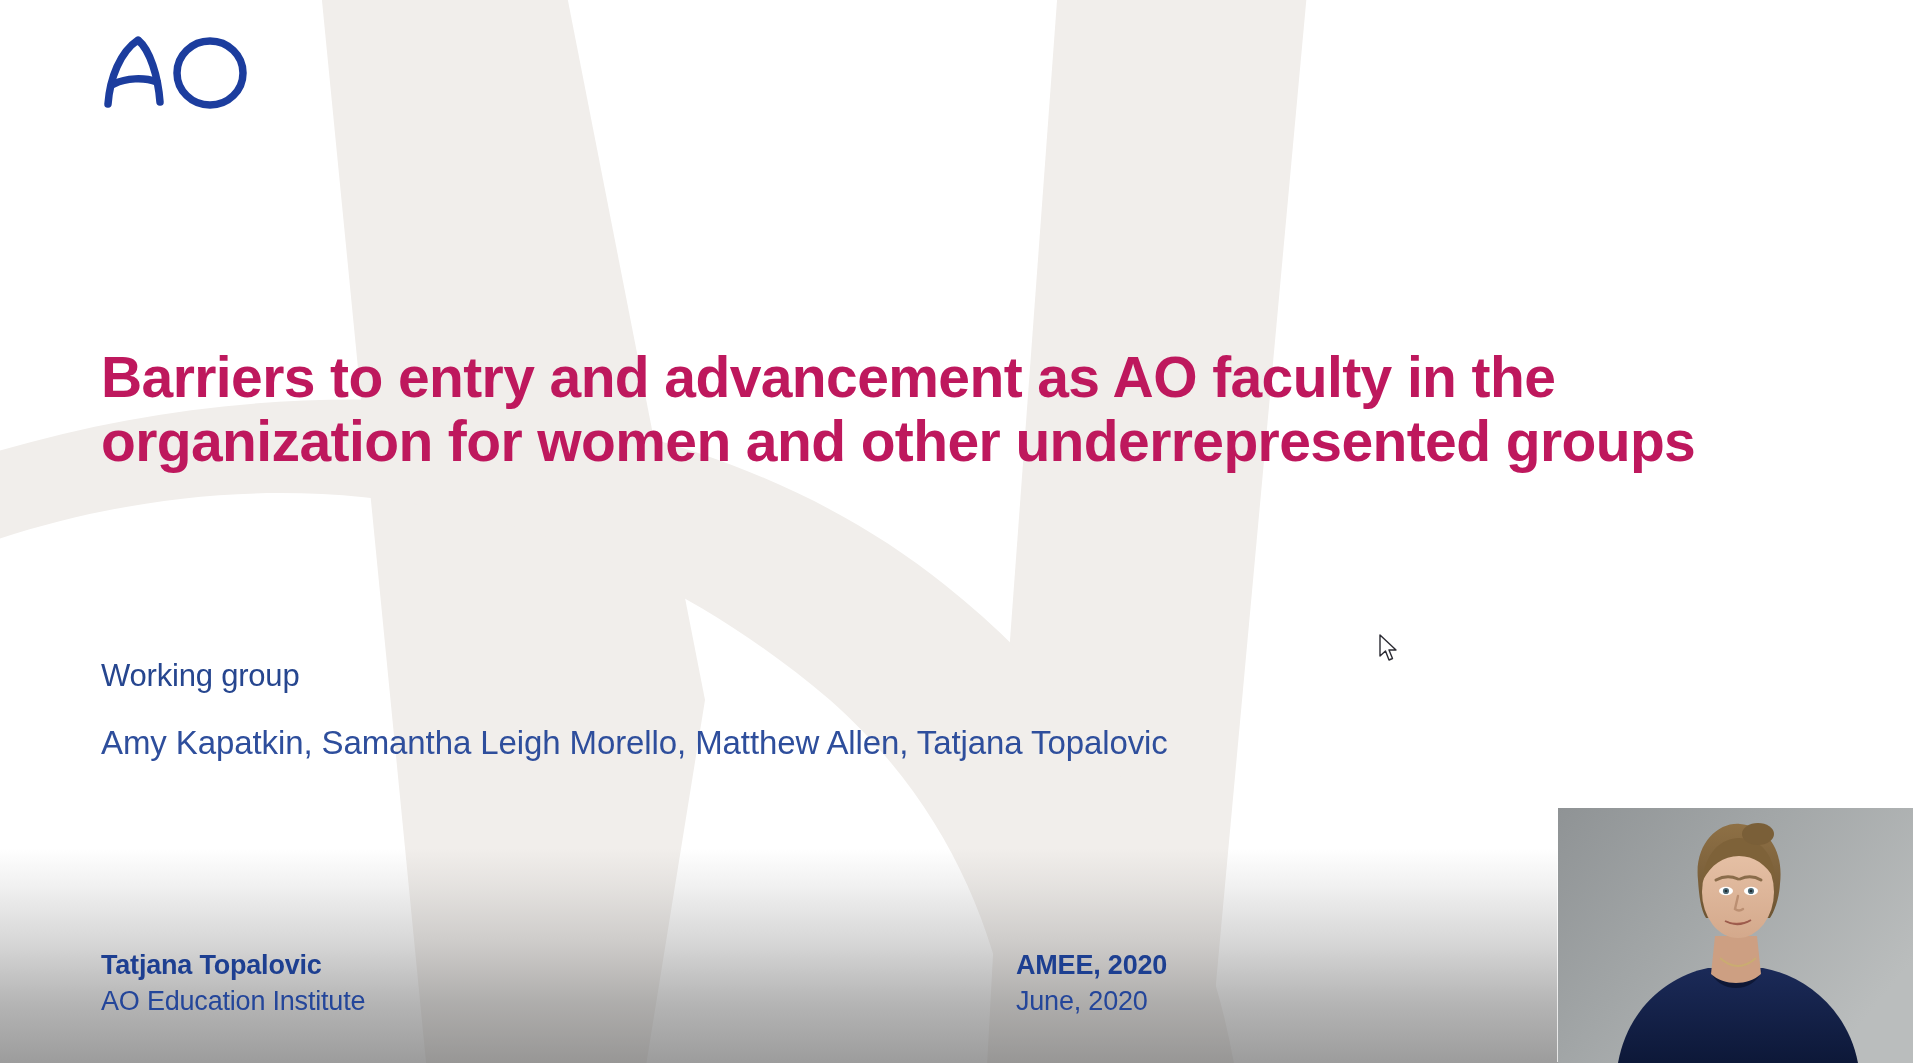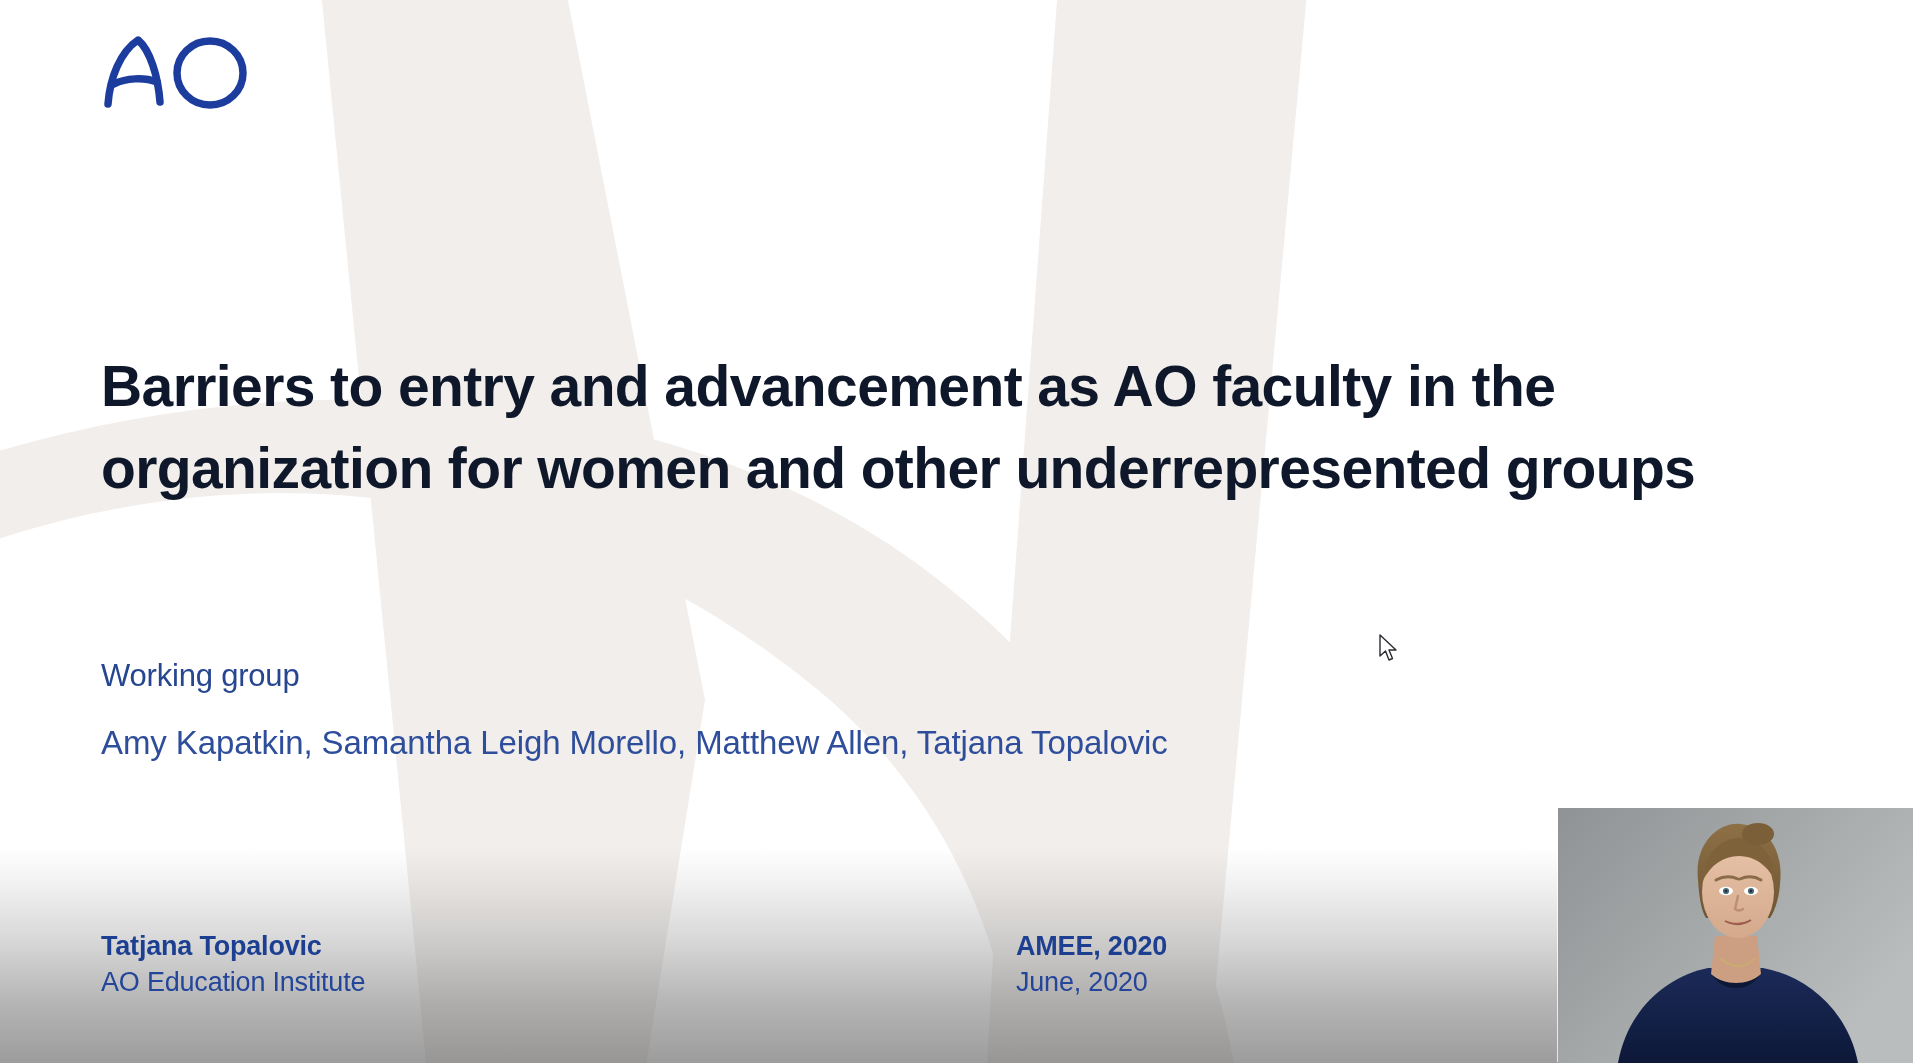--- a/index.html
+++ b/index.html
@@ -46,23 +46,23 @@
     position:absolute;
     left:101px;
     top:345px;
     width:1700px;
     z-index:3;
   }
   .title {
     font-family:"Liberation Sans", sans-serif;
     font-weight:bold;
     font-size:57px;
-    line-height:82px;
+    line-height:64px;
     letter-spacing:-0.6px;
-    color:#0f172a;
+    color:#be185d;
     white-space:pre-line;
   }
 
   
   .wg-block {
     position:absolute;
     left:101px;
     top:650px;
     width:1400px;
     z-index:3;
@@ -113,20 +113,21 @@
     left:1016px;
     top:928px;
     z-index:4;
   }
   .footer-strong {
     font-size:27px;
     line-height:36px;
     font-weight:bold;
     color:#1d3f91;
     letter-spacing:-0.2px;
+    margin-top:19px;
   }
   .footer-normal {
     font-size:27px;
     line-height:36px;
     font-weight:normal;
     color:#24469a;
     letter-spacing:-0.2px;
   }
 
   

